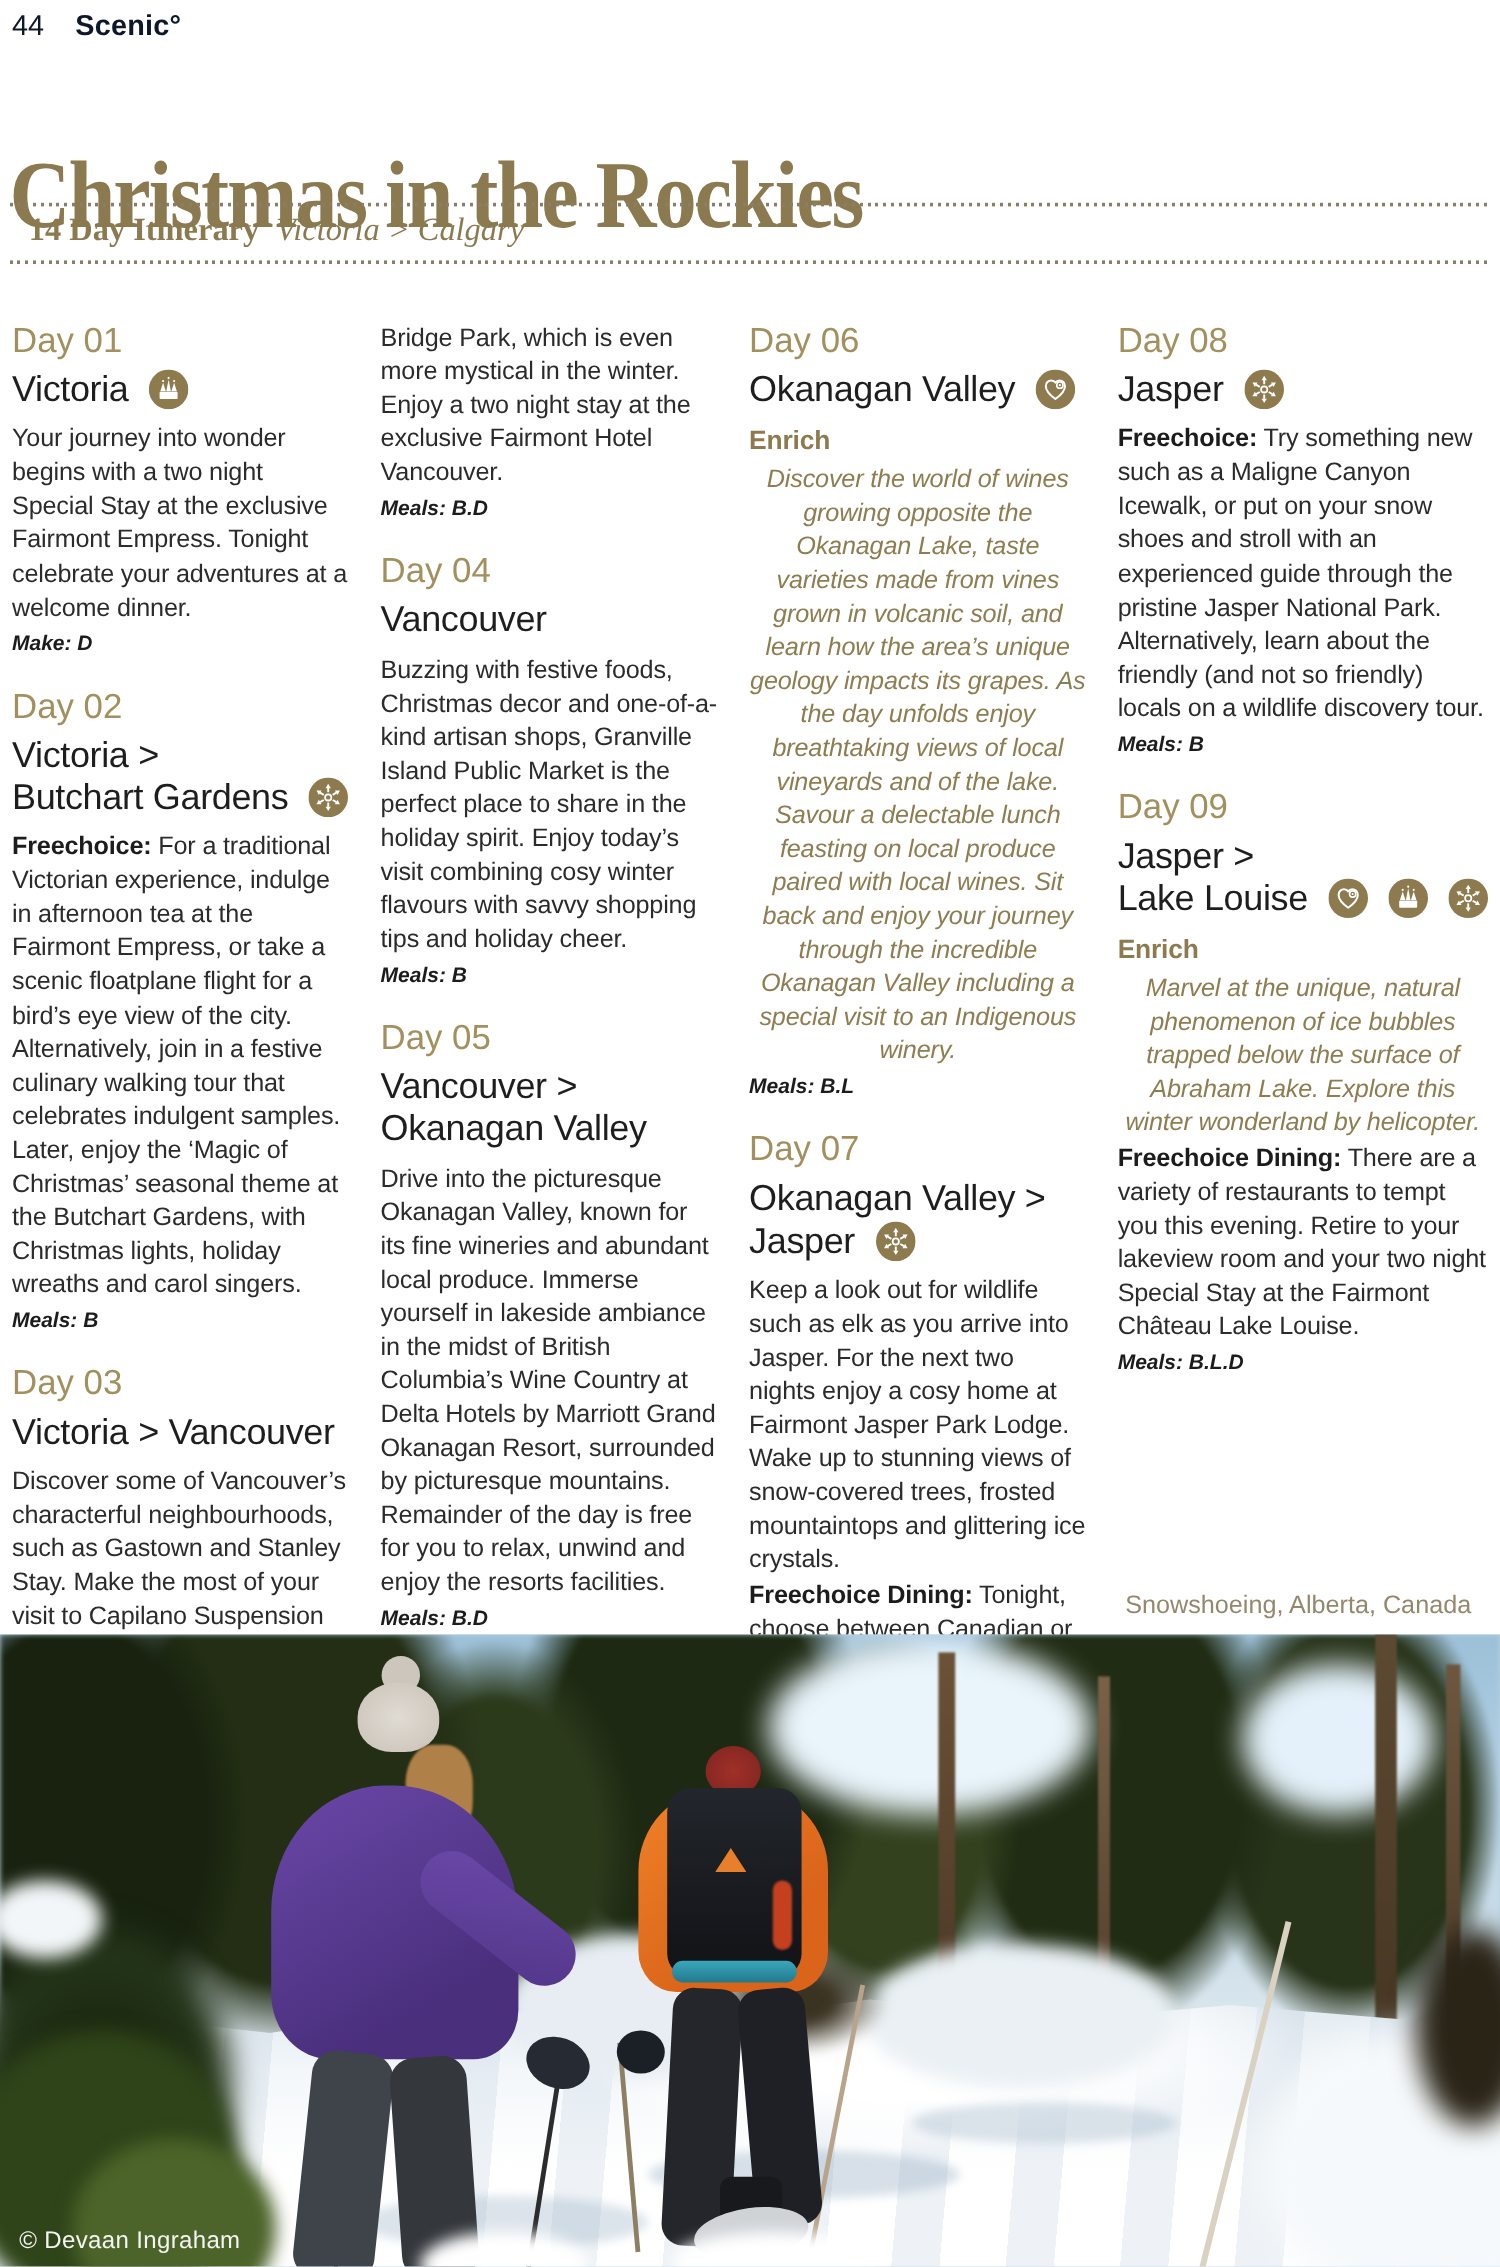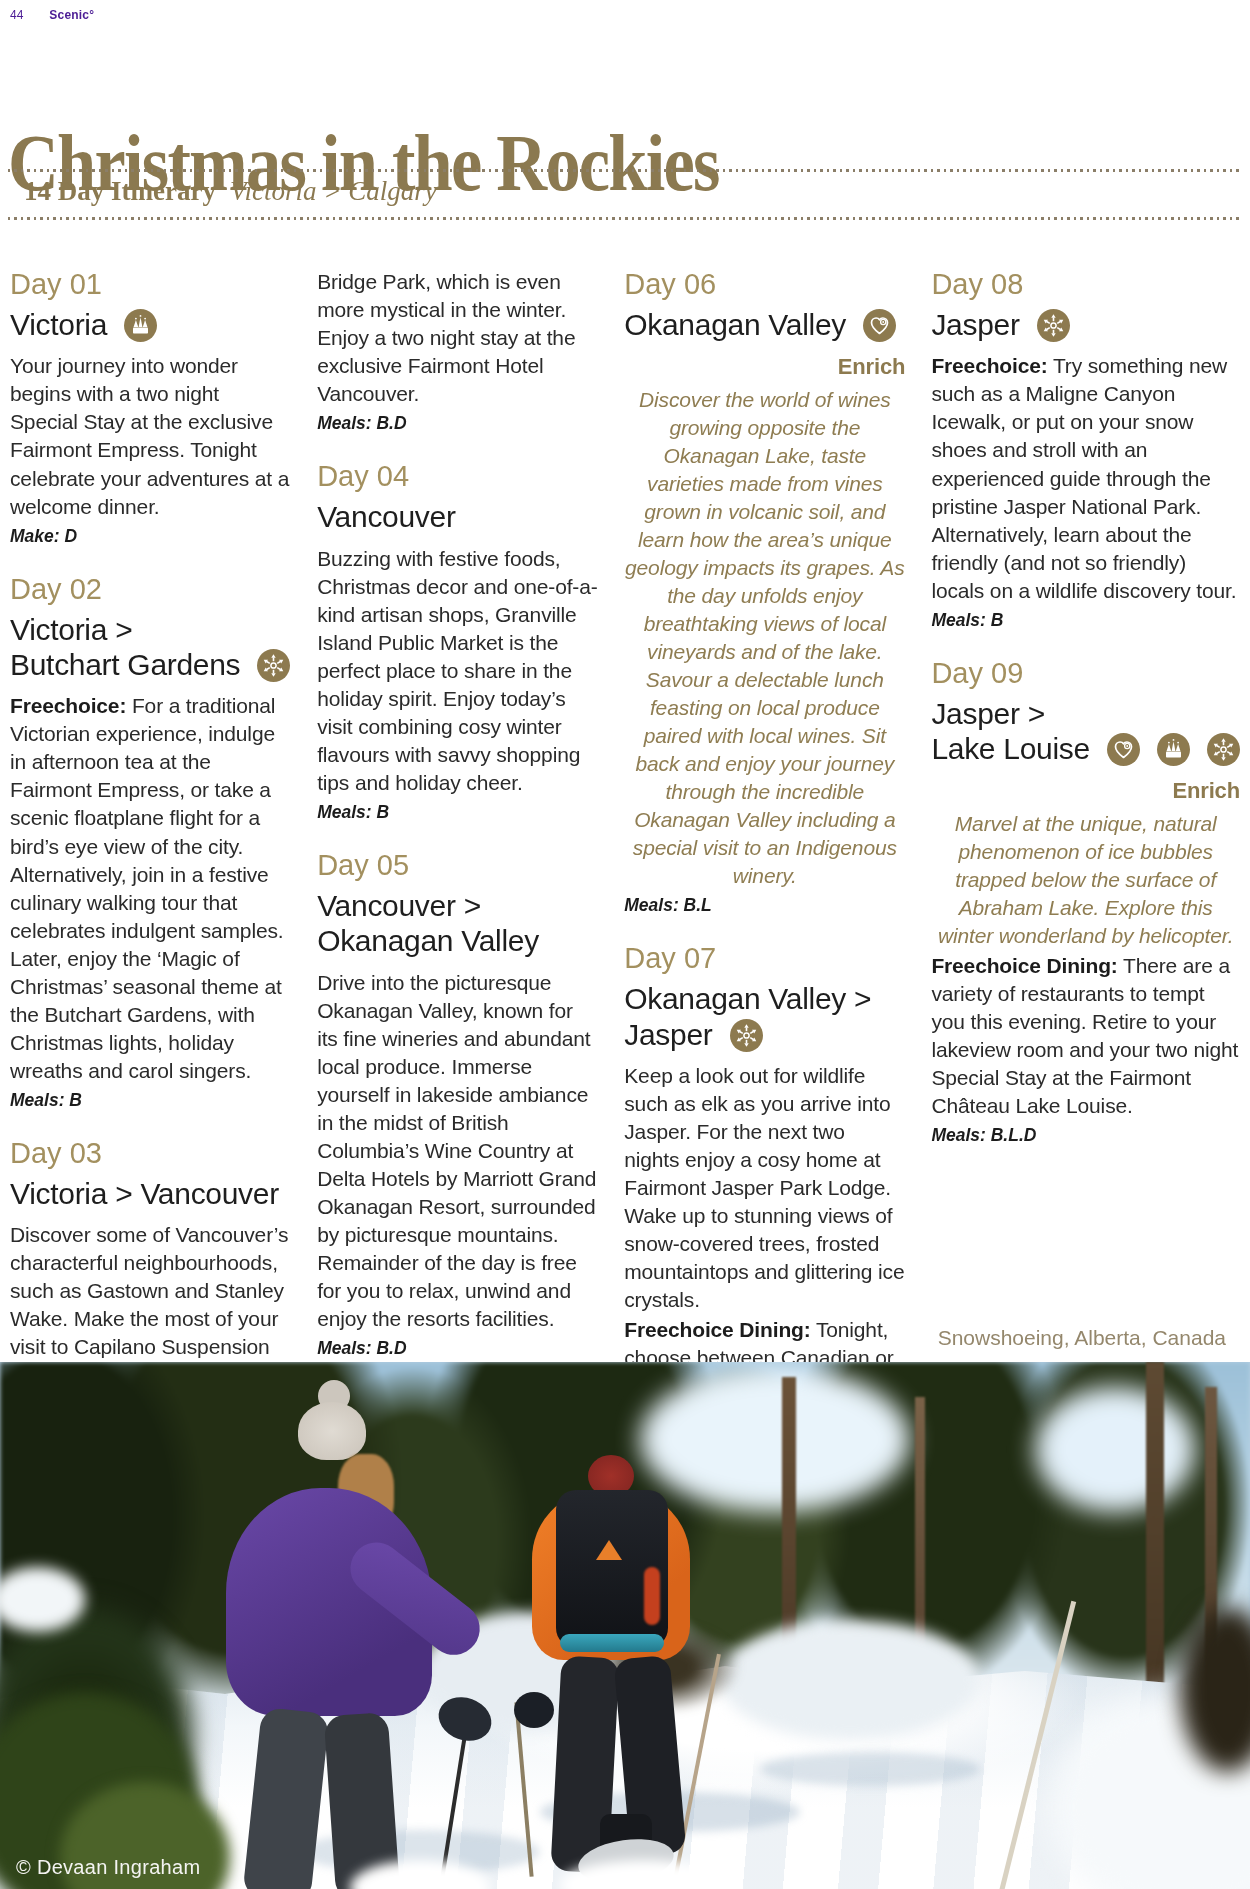--- a/index.html
+++ b/index.html
@@ -1,19 +1,19 @@
 <!DOCTYPE html>
 <html><head>
 <meta charset="utf-8">
 <style>
   html,body{margin:0;padding:0;background:#e9e9e9;}
   .page{position:relative;width:1250px;height:1889px;background:#ffffff;overflow:hidden;
         font-family:"Liberation Sans",sans-serif;color:#2b2b2b;margin:0 auto;}
   
-  .hdr{position:absolute;top:8px;left:10px;font-size:12px;color:#4c1d95;}
+  .hdr{position:absolute;top:8px;left:10px;font-size:24px;color:#0f172a;}
   .hdr .num{font-weight:400;}
   .hdr .brand{font-weight:700;margin-left:26px;letter-spacing:.2px;}
   
   .big-title{position:absolute;top:64px;left:8px;font-family:"Liberation Serif",serif;
              font-weight:700;font-size:80px;color:#8b7950;letter-spacing:-2px;
              transform:scaleX(.88);transform-origin:left top;white-space:nowrap;}
   .dotline{position:absolute;left:8px;right:8px;height:3px;
            background-image:repeating-linear-gradient(90deg,#8b7e68 0 2.5px,transparent 2.5px 6.5px);}
   .dl1{top:169px;} .dl2{top:217px;}
   .subbar{position:absolute;top:176px;left:24px;font-family:"Liberation Serif",serif;
@@ -24,21 +24,21 @@
   .cols{position:absolute;top:268px;left:10px;width:1230px;display:grid;
         grid-template-columns:repeat(4,1fr);column-gap:26px;}
   .sec + .sec{margin-top:26px;}
   .day-label{font-size:29px;color:#a3905f;margin:0 0 6px;}
   .day-title{font-size:30px;font-weight:500;color:#1e1e1e;line-height:1.18;
              letter-spacing:-.3px;margin:0 0 10px;}
   .title-line{display:block;white-space:nowrap;}
   .title-line .ic{display:inline-block;vertical-align:-7px;margin-left:9px;}
   .sec p{margin:0 0 2px;font-size:21px;line-height:1.335;letter-spacing:-.15px;color:#2b2b2b;}
   .sec p b{color:#1c1c1c;}
-  .sec p.enrich-label{font-size:22px;font-weight:700;color:#8d7a4f;margin:3px 0 4px;text-align:right;}
+  .sec p.enrich-label{font-size:22px;font-weight:700;color:#8d7a4f;margin:3px 0 4px;}
   .sec p.enrich{font-style:italic;color:#8f7d52;text-align:center;}
   .meals{font-size:17.5px;font-weight:700;font-style:italic;color:#1c1c1c;margin-top:5px;}
   
   .caption{position:absolute;top:1326px;right:24px;font-size:21px;color:#94876c;}
   .photo{position:absolute;top:1362px;left:0;width:1250px;height:527px;overflow:hidden;background:#b9d2e4;}
   .ab{position:absolute;}
   .blob{position:absolute;border-radius:50%;}
   .credit{position:absolute;left:16px;bottom:10px;color:#f4f4f2;font-size:20px;letter-spacing:.3px;z-index:40;}
 </style>
 </head>
@@ -115,21 +115,21 @@
   </svg></span>
           </h3>
           <p class="body"><b>Freechoice:</b> For a traditional Victorian experience, indulge in afternoon tea at the Fairmont Empress, or take a scenic floatplane flight for a bird’s eye view of the city. Alternatively, join in a festive culinary walking tour that celebrates indulgent samples. Later, enjoy the ‘Magic of Christmas’ seasonal theme at the Butchart Gardens, with Christmas lights, holiday wreaths and carol singers.</p>
           <div class="meals">Meals: B</div>
         </div>
         <div class="sec">
           <div class="day-label">Day 03</div>
           <h3 class="day-title">
             <span class="title-line">Victoria &gt; Vancouver</span>
           </h3>
-          <p class="body">Discover some of Vancouver’s characterful neighbourhoods, such as Gastown and Stanley Wake. Make the most of your visit to Capilano Suspension</p>
+          <p class="body">Discover some of Vancouver’s characterful neighbourhoods, such as Gastown and Stanley Stay. Make the most of your visit to Capilano Suspension</p>
         </div>
       </div>
     <div class="col">
         <div class="sec">
           <p class="body">Bridge Park, which is even more mystical in the winter. Enjoy a two night stay at the exclusive Fairmont Hotel Vancouver.</p>
           <div class="meals">Meals: B.D</div>
         </div>
         <div class="sec">
           <div class="day-label">Day 04</div>
           <h3 class="day-title">

